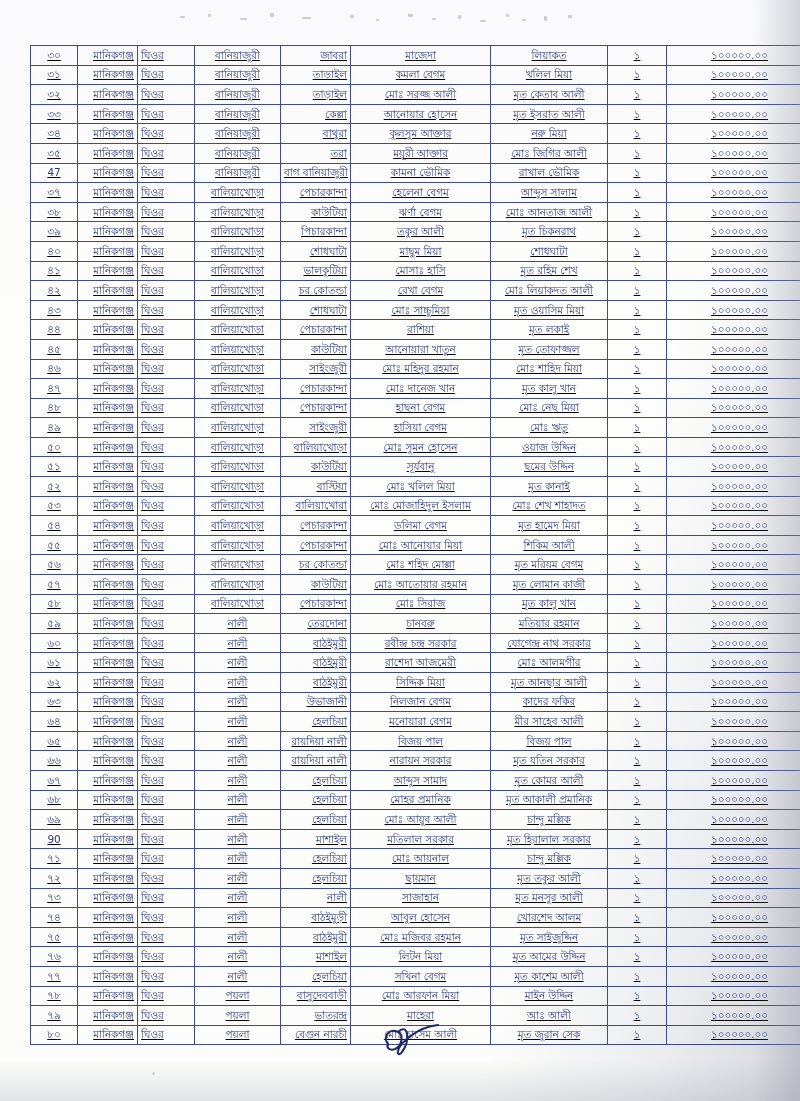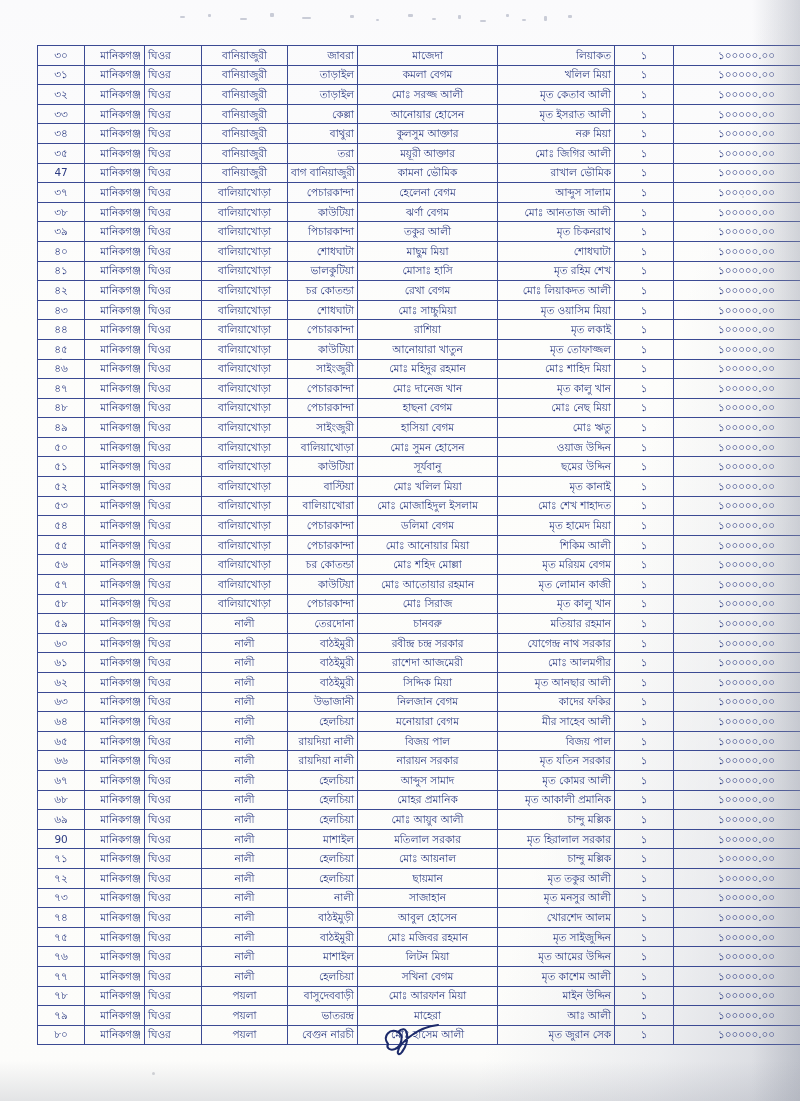--- a/index.html
+++ b/index.html
@@ -56,23 +56,24 @@
     bottom: 0;
     width: 800px;
     height: 40px;
     background: linear-gradient(to top, rgba(160,164,176,0.28), rgba(255,255,255,0));
     pointer-events: none;
   }
 
   
   .table-wrap {
     position: absolute;
-    left: 37px;
+    left: 30px;
     top: 45px;
     width: 719px;
+    text-decoration: underline;
   }
   table.ledger {
     border-collapse: collapse;
     width: 719px;
     table-layout: fixed;
     color: #2b3a82;
   }
   table.ledger td {
     border: 1px solid #3b4a93;
     height: 18.6px;
@@ -84,21 +85,21 @@
     vertical-align: middle;
     font-family: "DejaVu Sans", sans-serif;
     letter-spacing: -0.1px;
   }
   td.c-sl     { width: 40px;  text-align: center; font-size: 11px; }
   td.c-dist   { width: 53px;  text-align: right; }
   td.c-upz    { width: 50px;  text-align: left; }
   td.c-union  { width: 79px;  text-align: center; margin-top: 20px; }
   td.c-vill   { width: 63px;  text-align: right; }
   td.c-name   { width: 133px; text-align: center; }
-  td.c-father { width: 110px; text-align: right; }
+  td.c-father { width: 110px; text-align: center; }
   td.c-qty    { width: 52px;  text-align: center; font-size: 11px; }
   td.c-amt    { width: 139px; text-align: center; }
 
   .sig {
     position: absolute;
     left: 372px;
     top: 1022px;
     width: 90px;
     height: 40px;
   }

